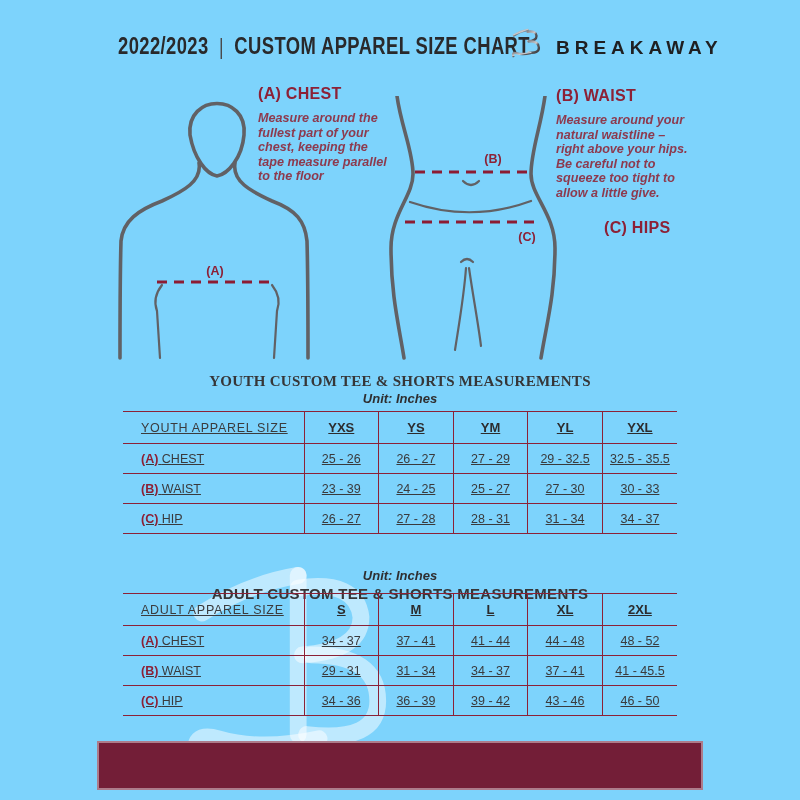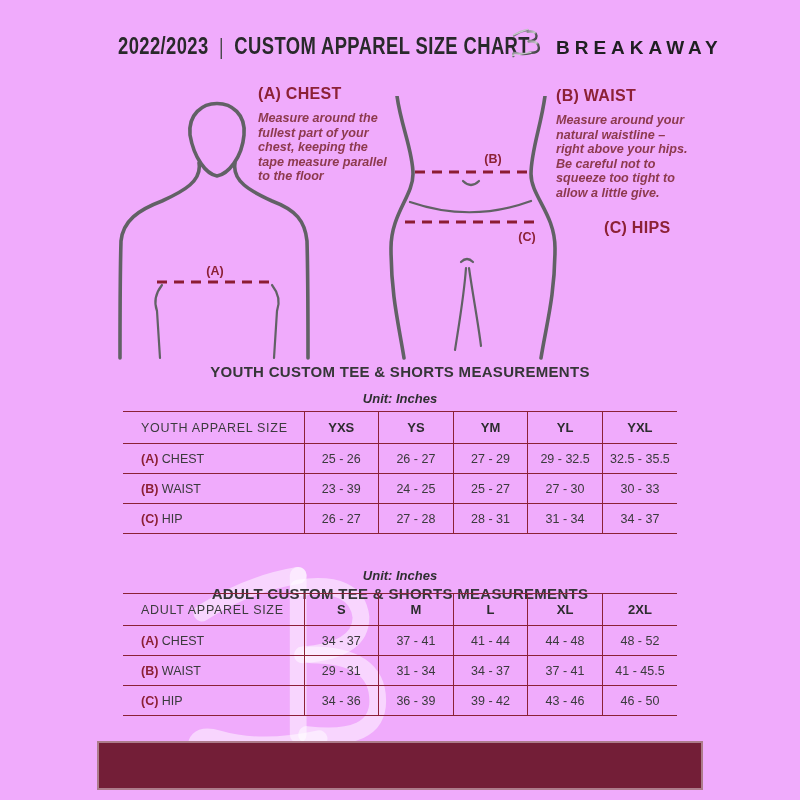--- a/index.html
+++ b/index.html
@@ -1,17 +1,17 @@
 <!DOCTYPE html>
 <html><head>
 <meta charset="utf-8">
 <style>
   html,body{margin:0;padding:0;}
   body{width:800px;height:800px;background:#e8e8ea;font-family:"Liberation Sans","DejaVu Sans",sans-serif;}
-  #page{position:relative;width:800px;height:800px;background:#f0abfc;overflow:hidden;}
+  #page{position:relative;width:800px;height:800px;background:#7dd3fc;overflow:hidden;}
 
   
   .hdr-title{position:absolute;left:118px;top:33px;display:inline-flex;gap:13px;align-items:baseline;
     transform:scaleX(.8);transform-origin:left center;white-space:nowrap;
     font-size:23px;font-weight:700;color:#29292b;letter-spacing:.5px;}
   .hdr-divider{font-weight:400;color:#4a4a4c;font-size:22px;}
   .logo-svg{position:absolute;left:508px;top:23px;width:38px;height:40px;}
   .brand{position:absolute;left:556px;top:37px;font-size:19px;font-weight:700;color:#1f1f21;letter-spacing:5px;white-space:nowrap;}
 
   
@@ -37,30 +37,30 @@
   .fig-label{font-size:12.5px;font-weight:700;fill:#8c2136;font-family:"Liberation Sans","DejaVu Sans",sans-serif;}
 
   
   .tbl-title{position:absolute;left:123px;width:554px;text-align:center;
     font-size:15px;font-weight:700;color:#363638;letter-spacing:.3px;}
   .tbl-unit{position:absolute;left:123px;width:554px;text-align:center;
     font-size:13px;font-style:italic;font-weight:700;color:#2f2f31;}
   .size-table{position:absolute;left:123px;width:554px;border-collapse:collapse;table-layout:fixed;}
   .size-table tr{border-bottom:1.5px solid #8c2136;}
   .size-table tr.head-row{border-top:1.5px solid #8c2136;}
-  .size-table th,.size-table td{border-left:1.5px solid #8c2136;padding:0;text-align:center;vertical-align:middle;}
+  .size-table th,.size-table td{border-left:1.5px solid #8c2136;padding:0;text-align:center;vertical-align:middle;text-decoration:underline;}
   .size-table th:first-child,.size-table td:first-child{border-left:none;text-align:left;padding-left:18px;}
   .size-table th{height:31px;font-size:13px;font-weight:700;color:#2c2c2e;}
   .size-table th.col-label{font-size:12.5px;font-weight:400;letter-spacing:.7px;color:#3b3b3d;}
   .size-table td{height:29px;font-size:12.5px;color:#3a3a3c;}
   .row-label{font-size:13.5px;color:#3a3a3c;}
   .row-prefix{font-weight:700;color:#8c2136;}
   .t-youth{top:411px;}
   .t-adult{top:593px;}
-  .title-youth{top:363px;} .unit-youth{top:391px;}
+  .title-youth{top:373px;font-family:Liberation Serif, serif;} .unit-youth{top:391px;}
   .title-adult{top:549px;margin-top:36px;} .unit-adult{top:568px;}
 
   
   .footer-bar{position:absolute;left:97px;top:741px;width:606px;height:49px;background:#731e37;
     border:2px solid rgba(255,255,255,.42);box-sizing:border-box;}
 </style>
 </head>
 <body>
 
 <div id="page">

